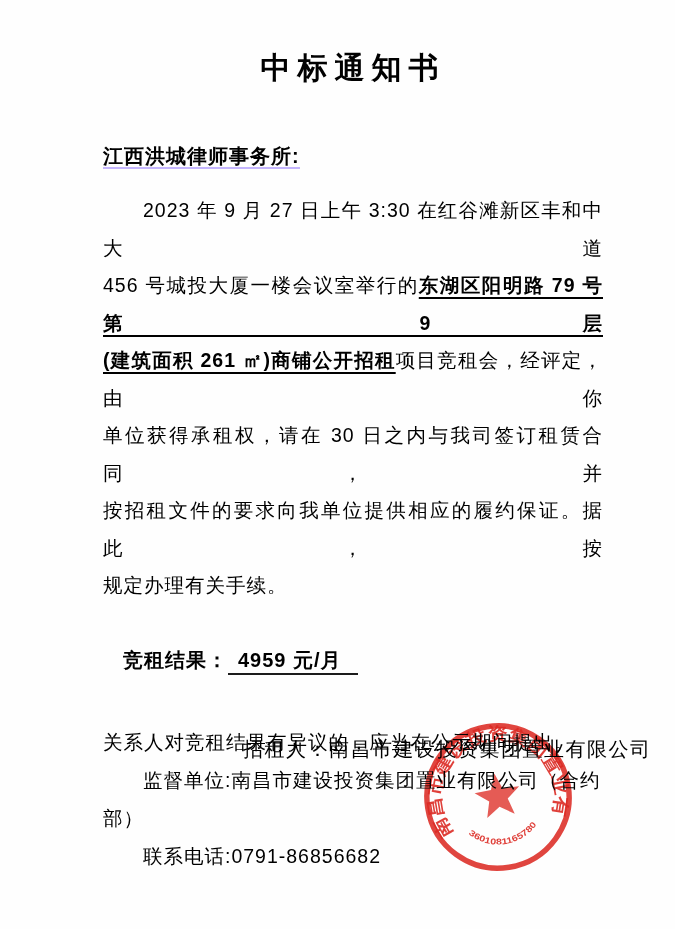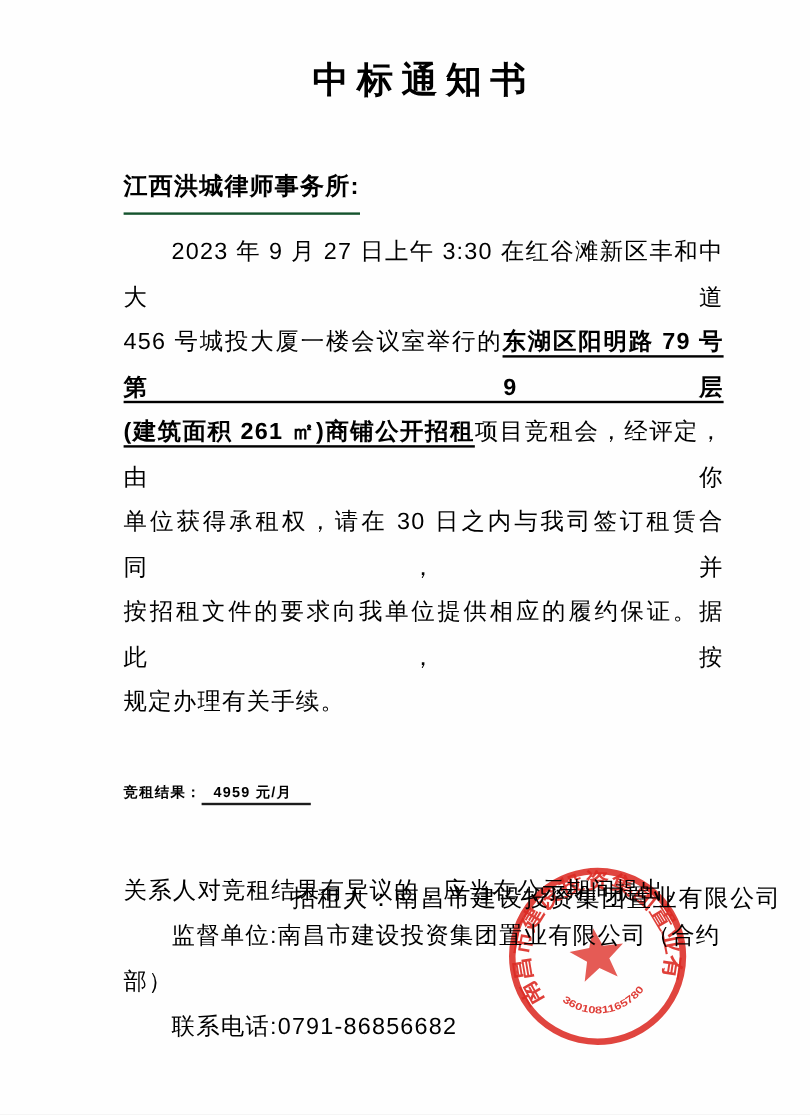--- a/index.html
+++ b/index.html
@@ -20,22 +20,22 @@
     font-size: 30px;
     font-weight: bold;
     text-align: center;
     letter-spacing: 7px;
     line-height: 40px;
   }
 
   .salutation { margin-top: 54px; font-size: 20px; line-height: 28px; }
   .salutation .sal-text {
     font-weight: bold;
-    border-bottom: 2px solid #14532d;
-    padding-bottom: 10px;
+    border-bottom: 2px solid #c4b5fd;
+    padding-bottom: 0;
     letter-spacing: 1px;
   }
 
   .para1 { margin-top: 22px; }
   .line {
     font-size: 19.5px;
     line-height: 37.5px;
     letter-spacing: 1px;
     white-space: nowrap;
   }
@@ -43,21 +43,21 @@
   .jl { text-align: justify; text-align-last: justify; white-space: normal; }
   .indent { text-indent: 2.05em; }
 
   .em {
     font-weight: bold;
     text-decoration: underline;
     text-decoration-thickness: 2px;
     text-underline-offset: 5px;
   }
 
-  .result { margin-top: 40px; font-size: 12px; line-height: 30px; }
+  .result { margin-top: 40px; font-size: 20px; line-height: 30px; margin-left: 20px; }
   .result-label { font-weight: bold; letter-spacing: 1px; }
   .result-value {
     font-weight: bold;
     letter-spacing: 1px;
     border-bottom: 2px solid #1c1c1c;
     padding: 0 16px 2px 10px;
   }
 
   .para2 { margin-top: 48px; }
   .para2 .line { line-height: 38px; }

